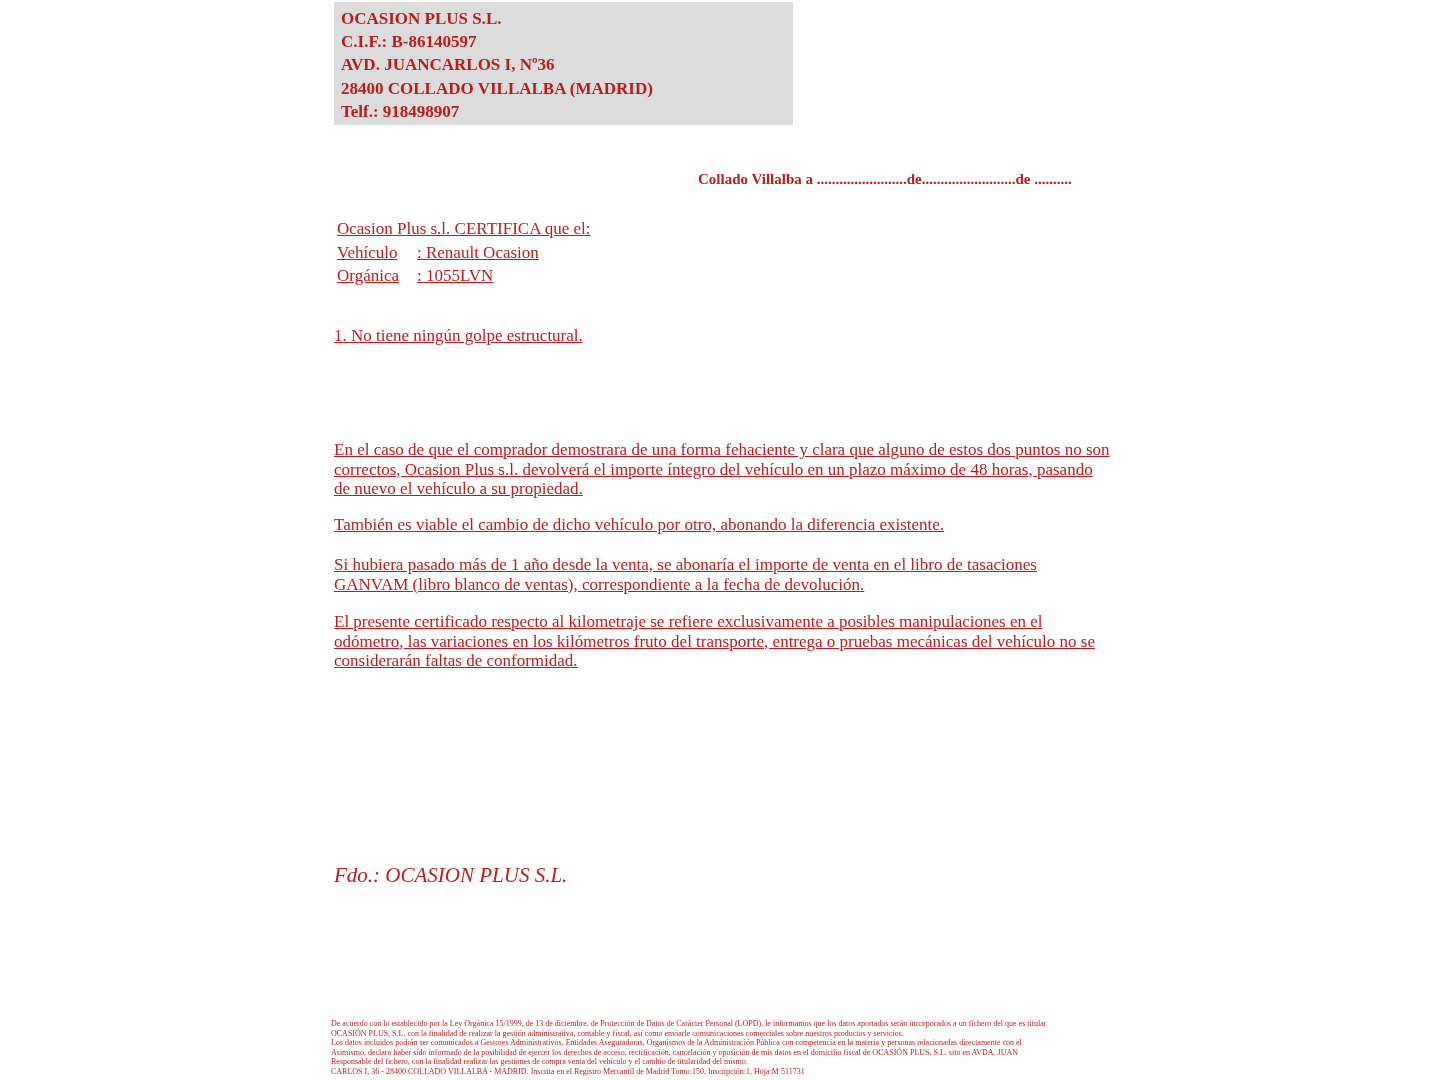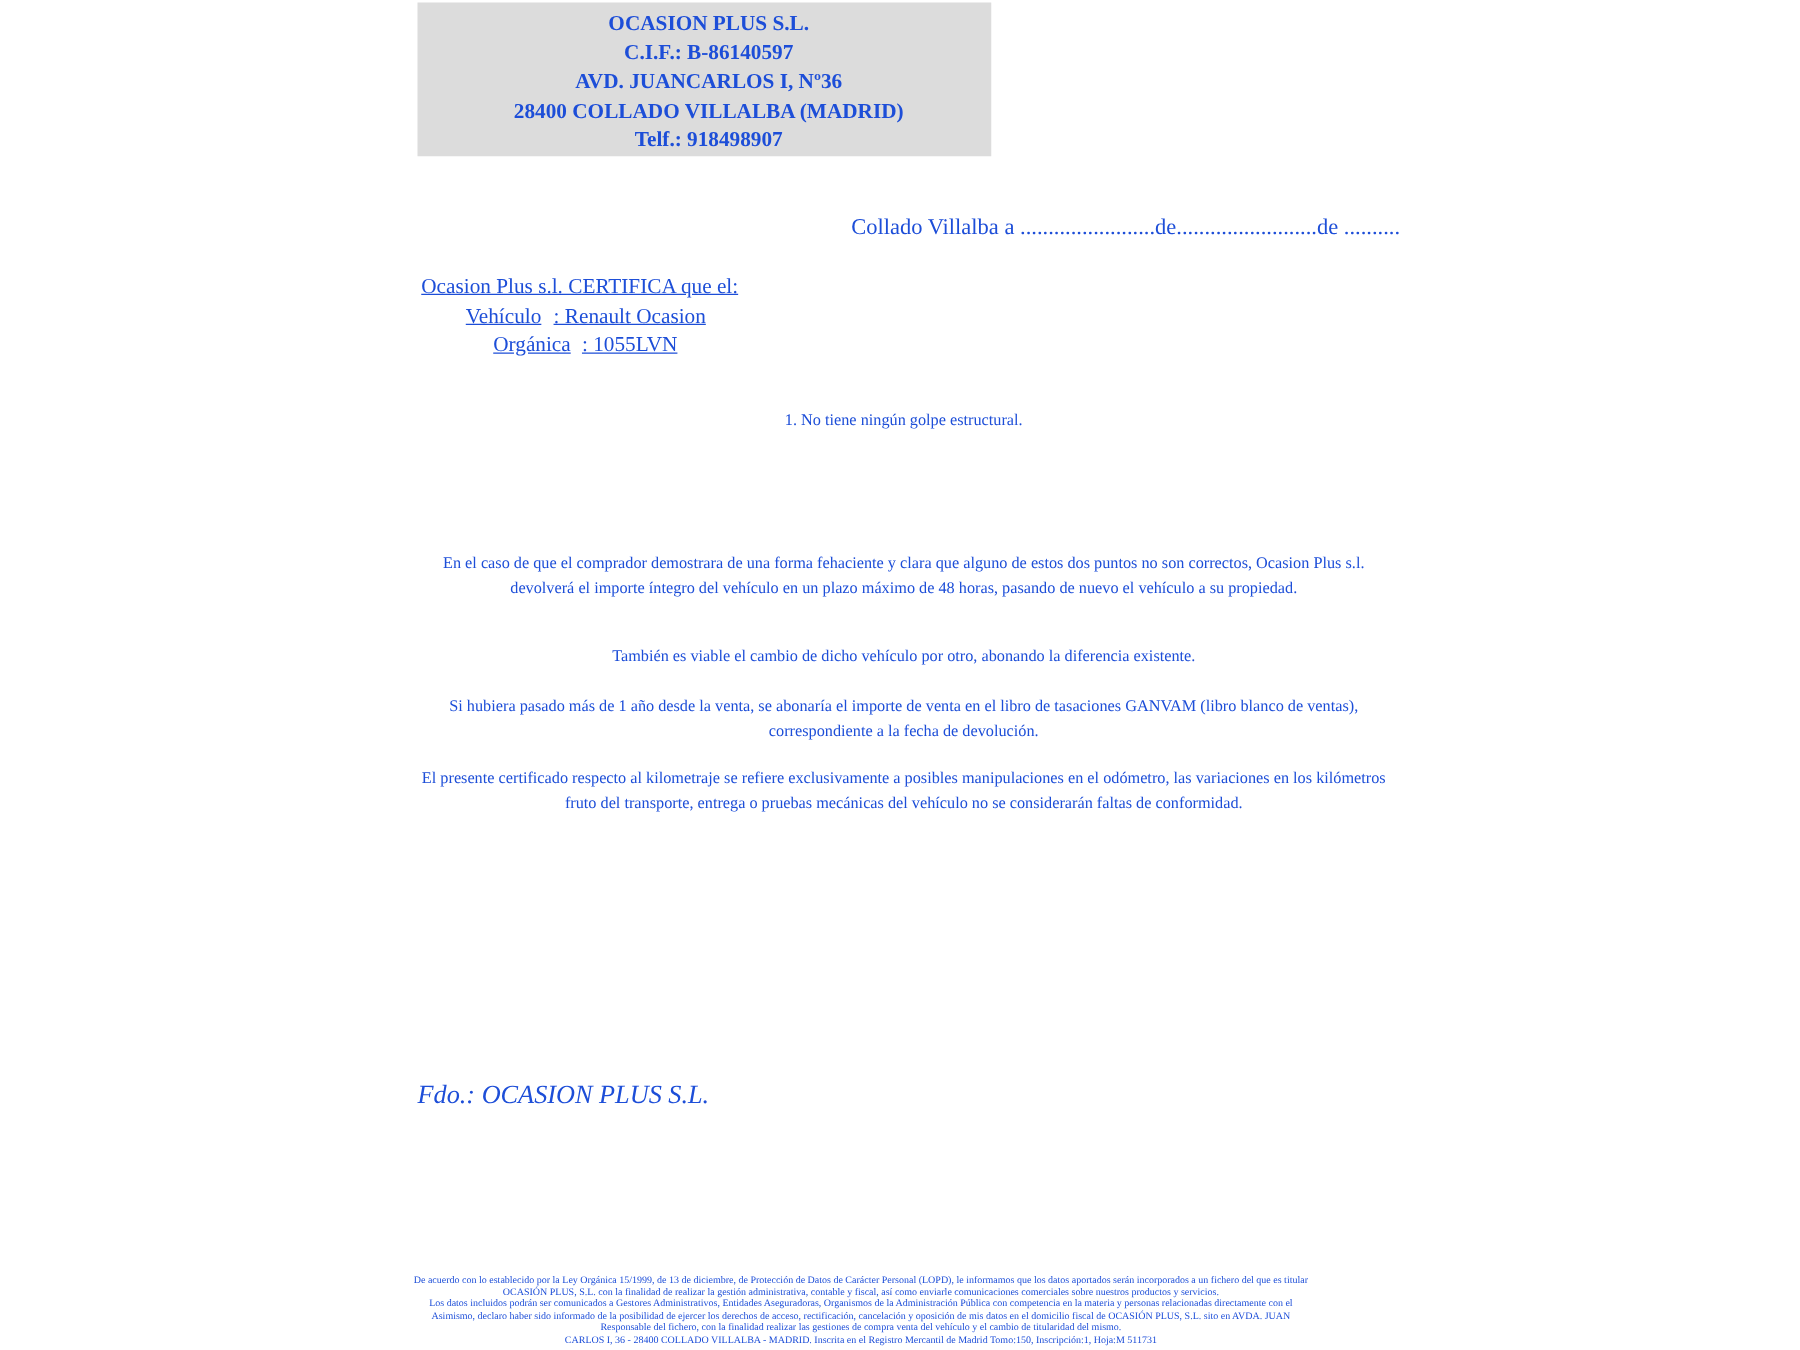--- a/index.html
+++ b/index.html
@@ -23,24 +23,25 @@
     width: 459px;
     height: 123px;
     box-sizing: border-box;
     padding: 5px 0 0 7px;
     font-weight: bold;
     font-size: 17px;
     line-height: 23.2px;
   }
   .date-line {
     position: absolute;
-    left: 681px;
+    left: 698px;
     top: 171px;
-    font-size: 18px;
+    font-size: 15px;
     white-space: nowrap;
+    font-weight: bold;
   }
   .cert-block {
     position: absolute;
     left: 337px;
     top: 217px;
     font-size: 17px;
     line-height: 23.5px;
     text-decoration: underline;
   }
   .cert-label {
@@ -49,22 +50,23 @@
     text-decoration: underline;
   }
   .cert-label-wrap {
     display: inline-block;
     min-width: 80px;
   }
   .point, .para {
     position: absolute;
     left: 334px;
     width: 778px;
-    font-size: 13px;
+    font-size: 17px;
     line-height: 19.5px;
+    text-decoration: underline;
   }
   .point-1 { top: 326px; }
   .point-2 { top: 363px; }
   .para-1 { top: 440px; }
   .para-2 { top: 515px; }
   .para-3 { top: 555px; }
   .para-4 { top: 612px; }
   .signature {
     position: absolute;
     left: 334px;
@@ -77,21 +79,21 @@
     left: 331px;
     top: 1019px;
     font-size: 8px;
     line-height: 9.6px;
     white-space: nowrap;
   }
 </style>
 </head>
 <body>
 
-<div class="page" style="background: rgb(255, 255, 255); color: #1d4ed8; text-align: center;">
+<div class="page" style="background: rgb(255, 255, 255); color: #b91c1c;">
 
   <div class="company-box" style="background: rgb(220, 220, 220);">
     <div>OCASION PLUS S.L.</div>
     <div>C.I.F.: B-86140597</div>
     <div>AVD. JUANCARLOS I, Nº36</div>
     <div>28400 COLLADO VILLALBA (MADRID)</div>
     <div>Telf.: 918498907</div>
   </div>
 
   <div class="date-line">Collado Villalba a ........................de.........................de ..........</div>

